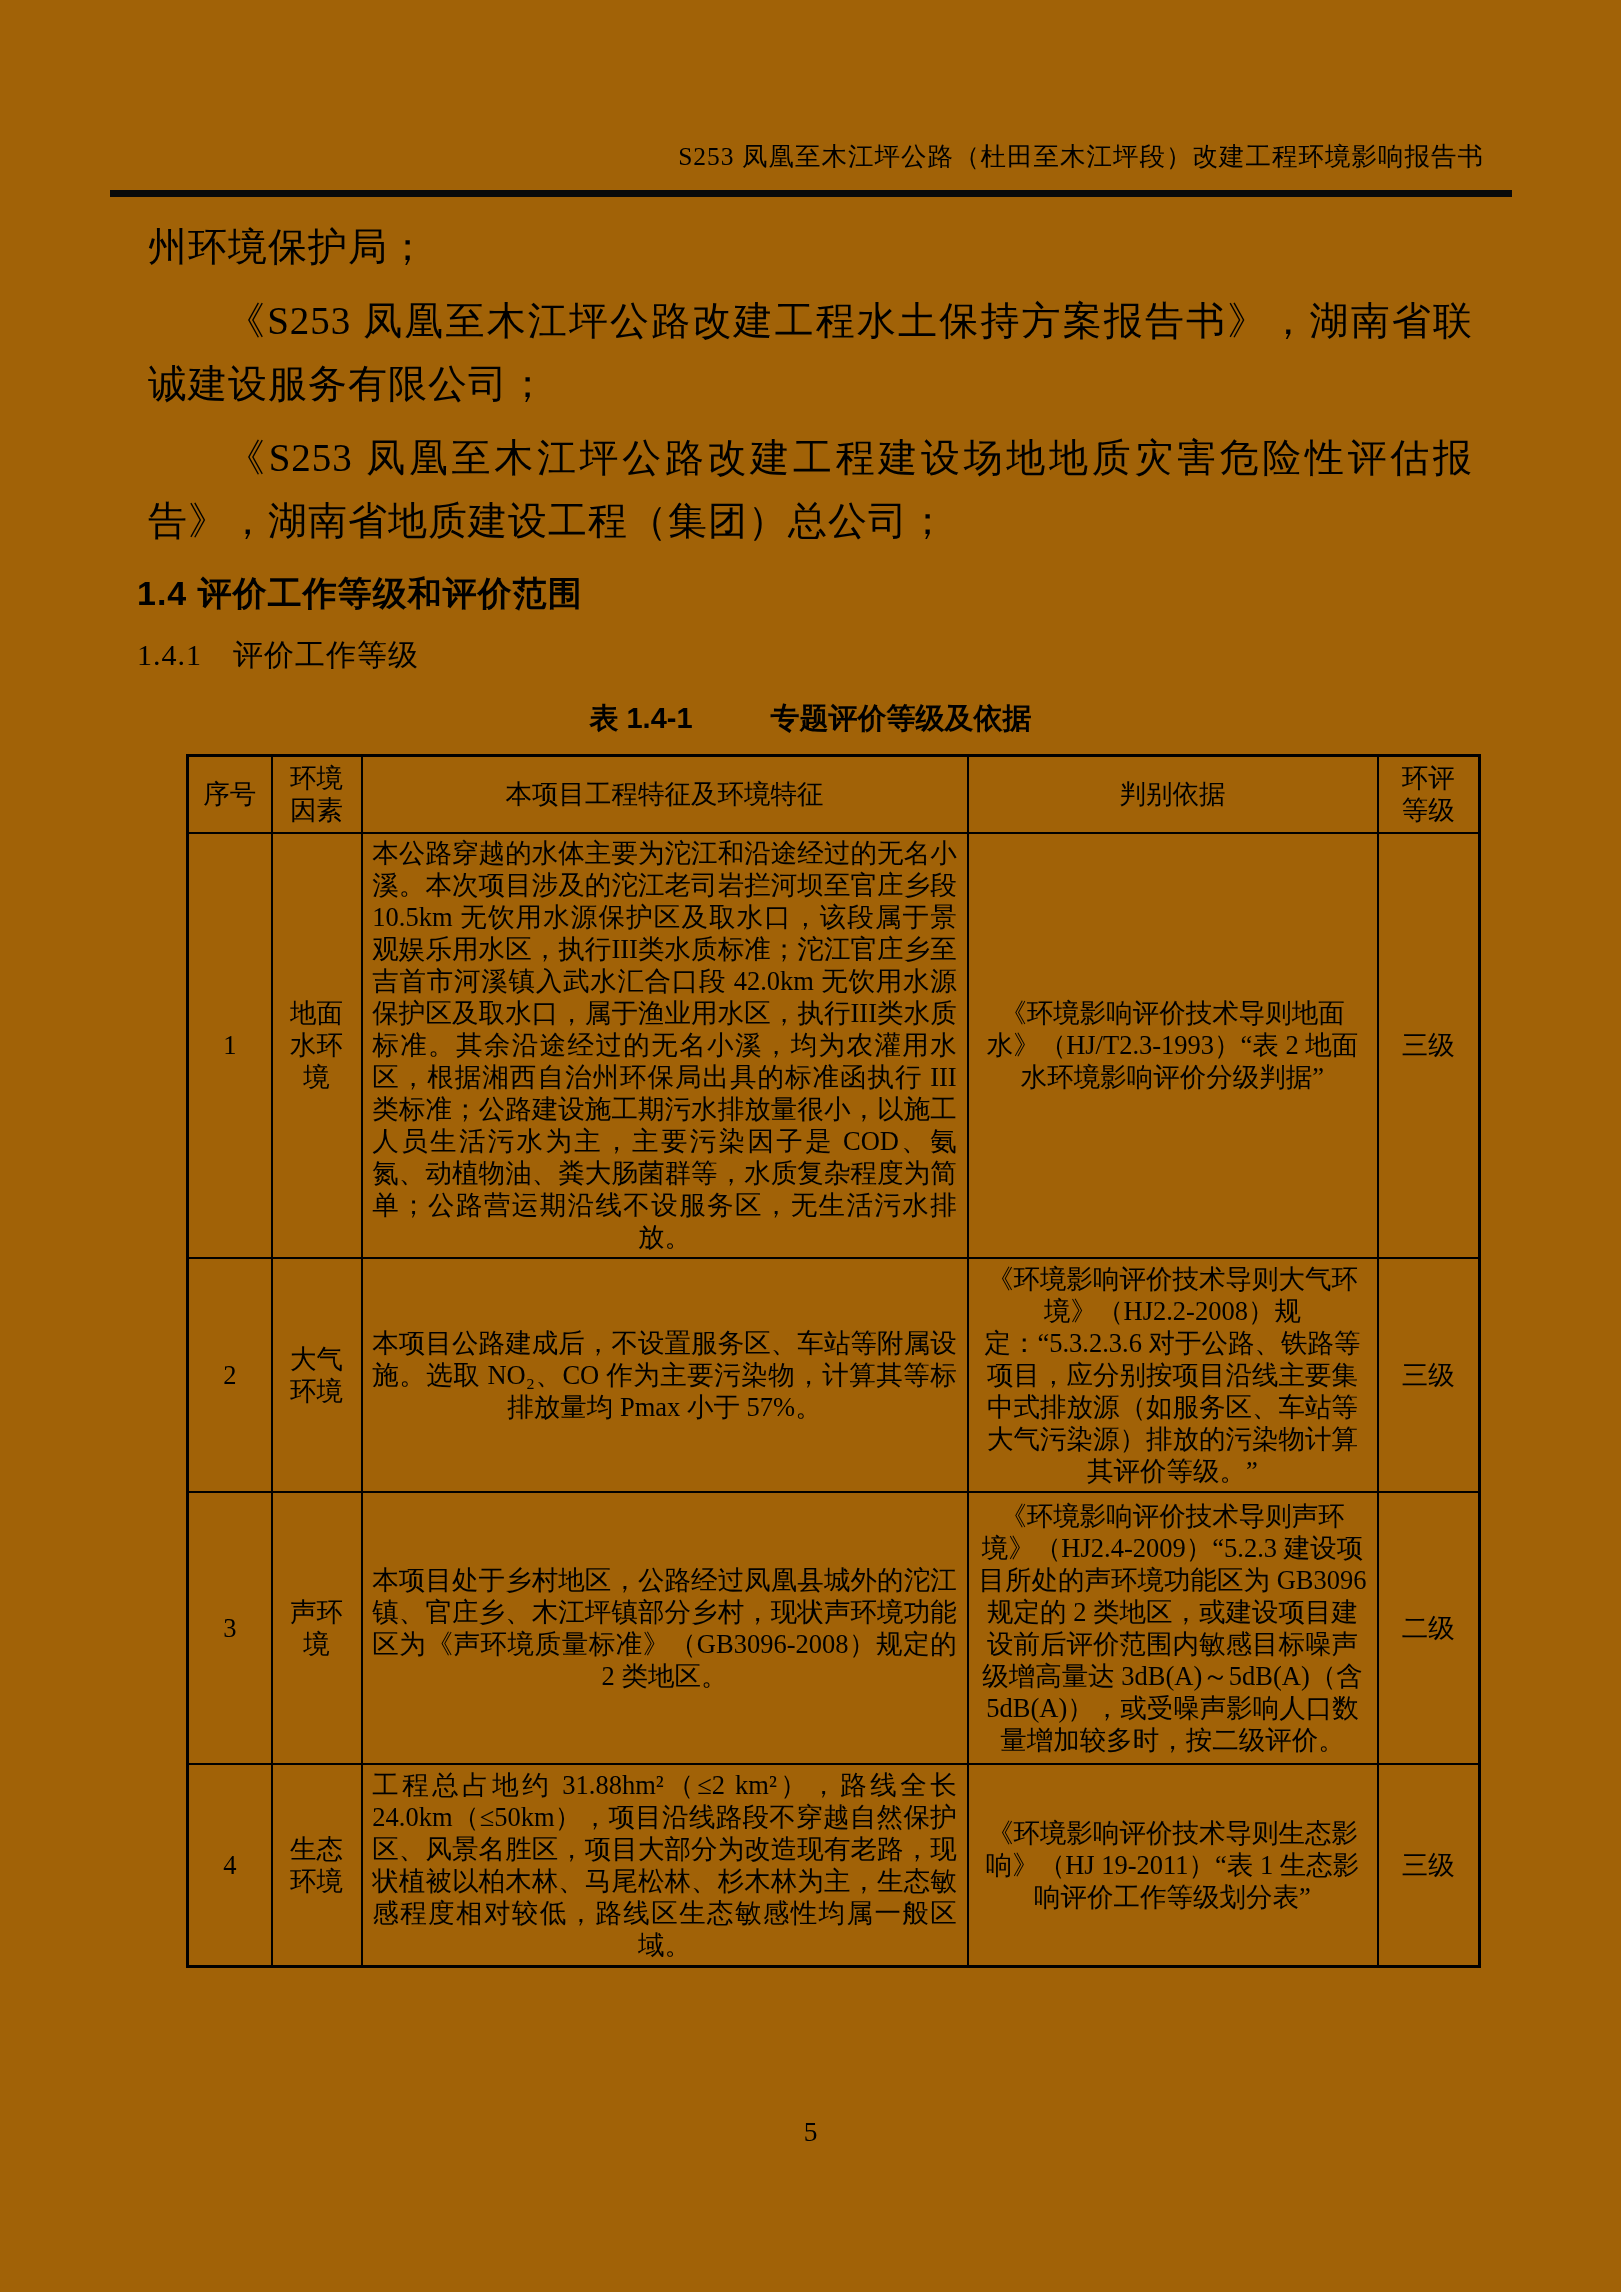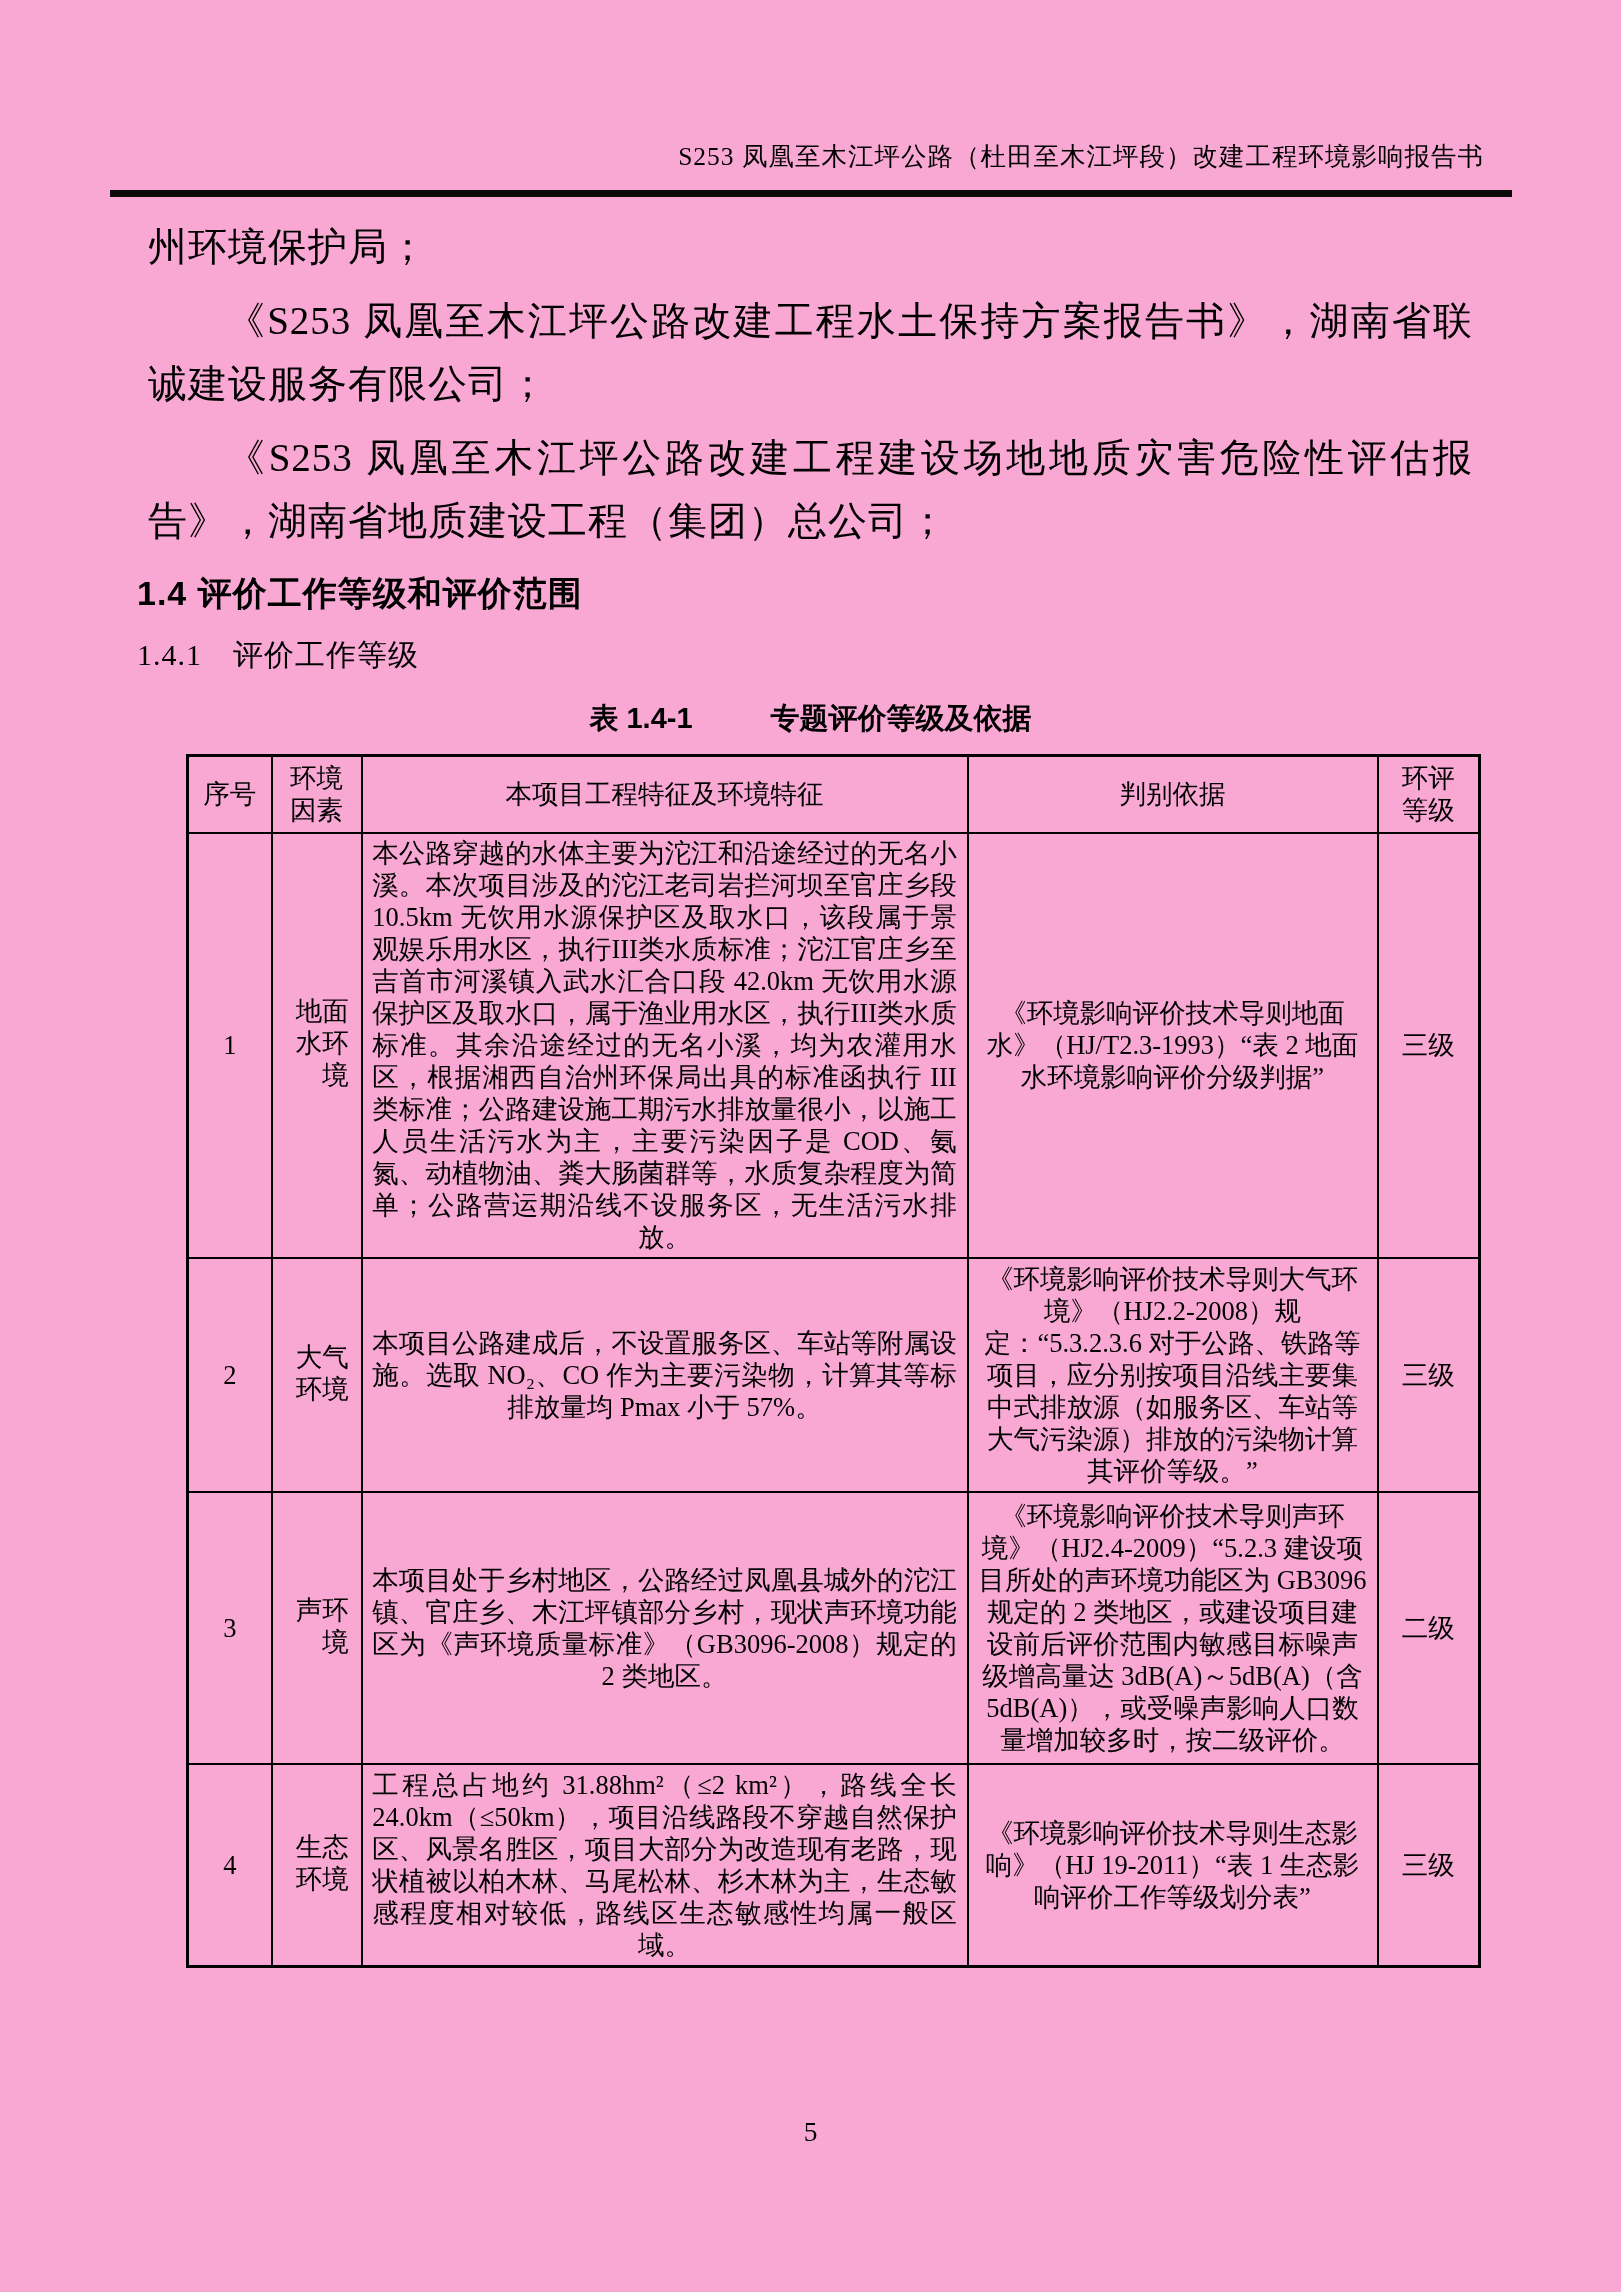--- a/index.html
+++ b/index.html
@@ -1,20 +1,20 @@
 <!DOCTYPE html>
 <html><head>
 <meta charset="utf-8">
 <style>
   html, body { margin:0; padding:0; background:#ffffff; }
   .page {
     position: relative;
     width: 1621px;
     height: 2293px;
-    background: #f9a8d4;
+    background: #a16207;
     color: #000;
     font-family: "Liberation Serif", "DejaVu Serif", serif;
     overflow: hidden;
   }
   .doc-header {
     position: absolute;
     top: 139px;
     left: 137px;
     width: 1347px;
     text-align: right;
@@ -89,21 +89,21 @@
     text-align: center;
     height: 71px;
   }
   .rating-table th.c-factor { padding: 2px 11.8px; }
   .rating-table th.c-grade  { padding: 2px 13.7px; }
   tr.r1 { height: 376px; }
   tr.r2 { height: 192px; }
   tr.r3 { height: 272px; }
   tr.r4 { height: 190px; }
   td.c-no     { text-align: center; }
-  td.c-factor { text-align: right; padding: 2px 11.8px; font-family: Liberation Mono, monospace; }
+  td.c-factor { text-align: center; padding: 2px 11.8px; }
   td.c-feature {
     text-align: justify;
     text-align-last: center;
     padding: 3.9px 9.8px;
   }
   td.c-basis  { text-align: center; padding: 3.9px 7.8px; }
   td.c-grade  { text-align: center; }
   .page-number {
     position: absolute;
     top: 2117px;

